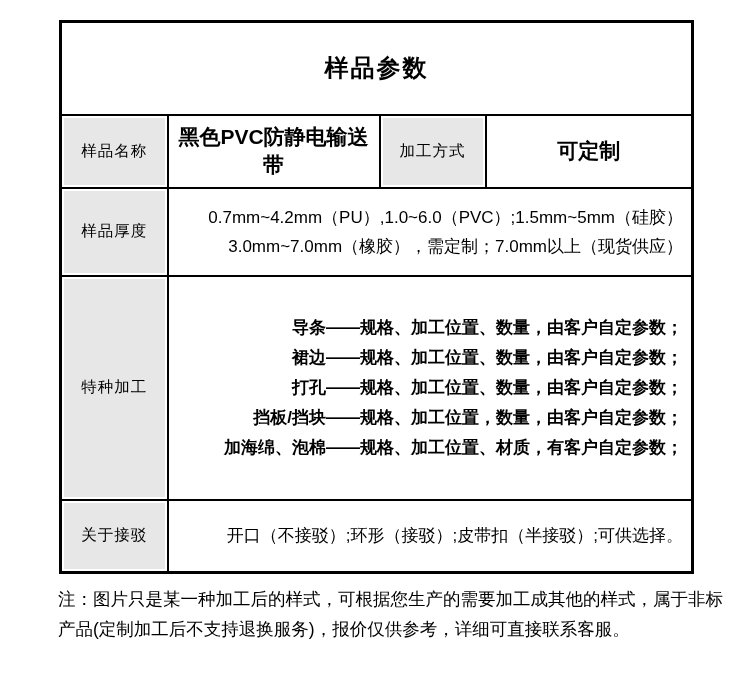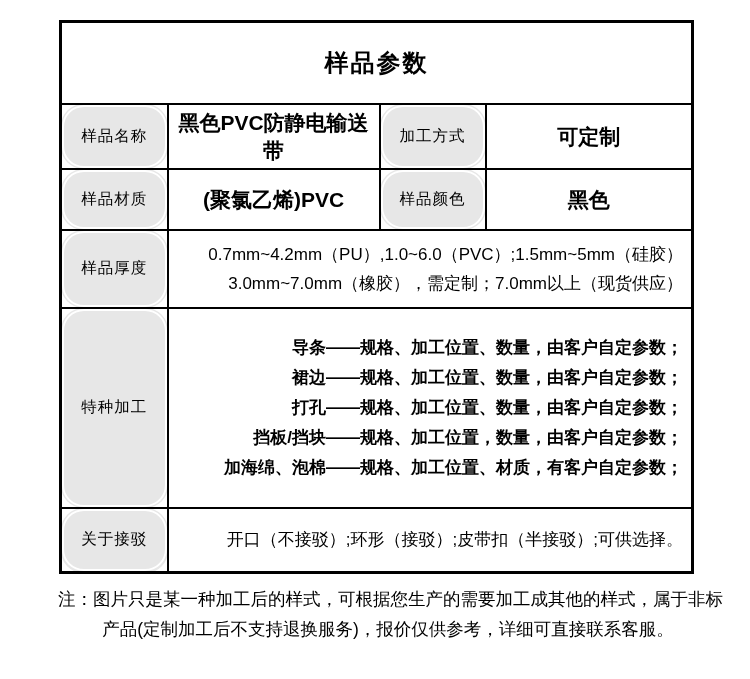--- a/index.html
+++ b/index.html
@@ -47,21 +47,20 @@
     font-weight:bold;
     letter-spacing:2px;
   }
   th.label-cell{
     background:var(--header-bg);
     box-shadow:inset 0 0 0 2px #ffffff;
     font-weight:normal;
     font-size:15.5px;
     text-align:center;
     letter-spacing:1px;
-    border-radius:22px;
   }
   td.value-cell{
     text-align:center;
     font-weight:bold;
     font-size:21px;
   }
   td.content-cell{
     text-align:left;
     font-size:17px;
     padding-left:15px;
@@ -72,21 +71,20 @@
   td.content-cell .line{white-space:nowrap;text-align:right;}
   tr.r-5 td.content-cell{line-height:30px;font-weight:bold;}
 
   .note{
     position:absolute;
     left:58px;top:584px;
     width:660px;
     font-size:17.5px;
     line-height:30px;
     white-space:nowrap;
-    text-align:center;
   }
 </style>
 </head>
 <body>
 
 <div class="page">
 
   <table class="spec-table">
     <colgroup>
       <col style="width:107px">
@@ -99,26 +97,20 @@
         <td class="title-cell" colspan="4">样品参数</td>
       </tr>
 
       <tr class="r-1">
         <th class="label-cell">样品名称</th>
         <td class="value-cell">黑色PVC防静电输送带</td>
         <th class="label-cell">加工方式</th>
         <td class="value-cell">可定制</td>
       </tr>
 
-      <tr class="r-2">
-        <th class="label-cell">样品材质</th>
-        <td class="value-cell">(聚氯乙烯)PVC</td>
-        <th class="label-cell">样品颜色</th>
-        <td class="value-cell">黑色</td>
-      </tr>
 
       <tr class="r-3">
         <th class="label-cell">样品厚度</th>
         <td class="content-cell" colspan="3">
           <div class="line">0.7mm~4.2mm（PU）,1.0~6.0（PVC）;1.5mm~5mm（硅胶）</div>
           <div class="line">3.0mm~7.0mm（橡胶），需定制；7.0mm以上（现货供应）</div>
         </td>
       </tr>
 
 

